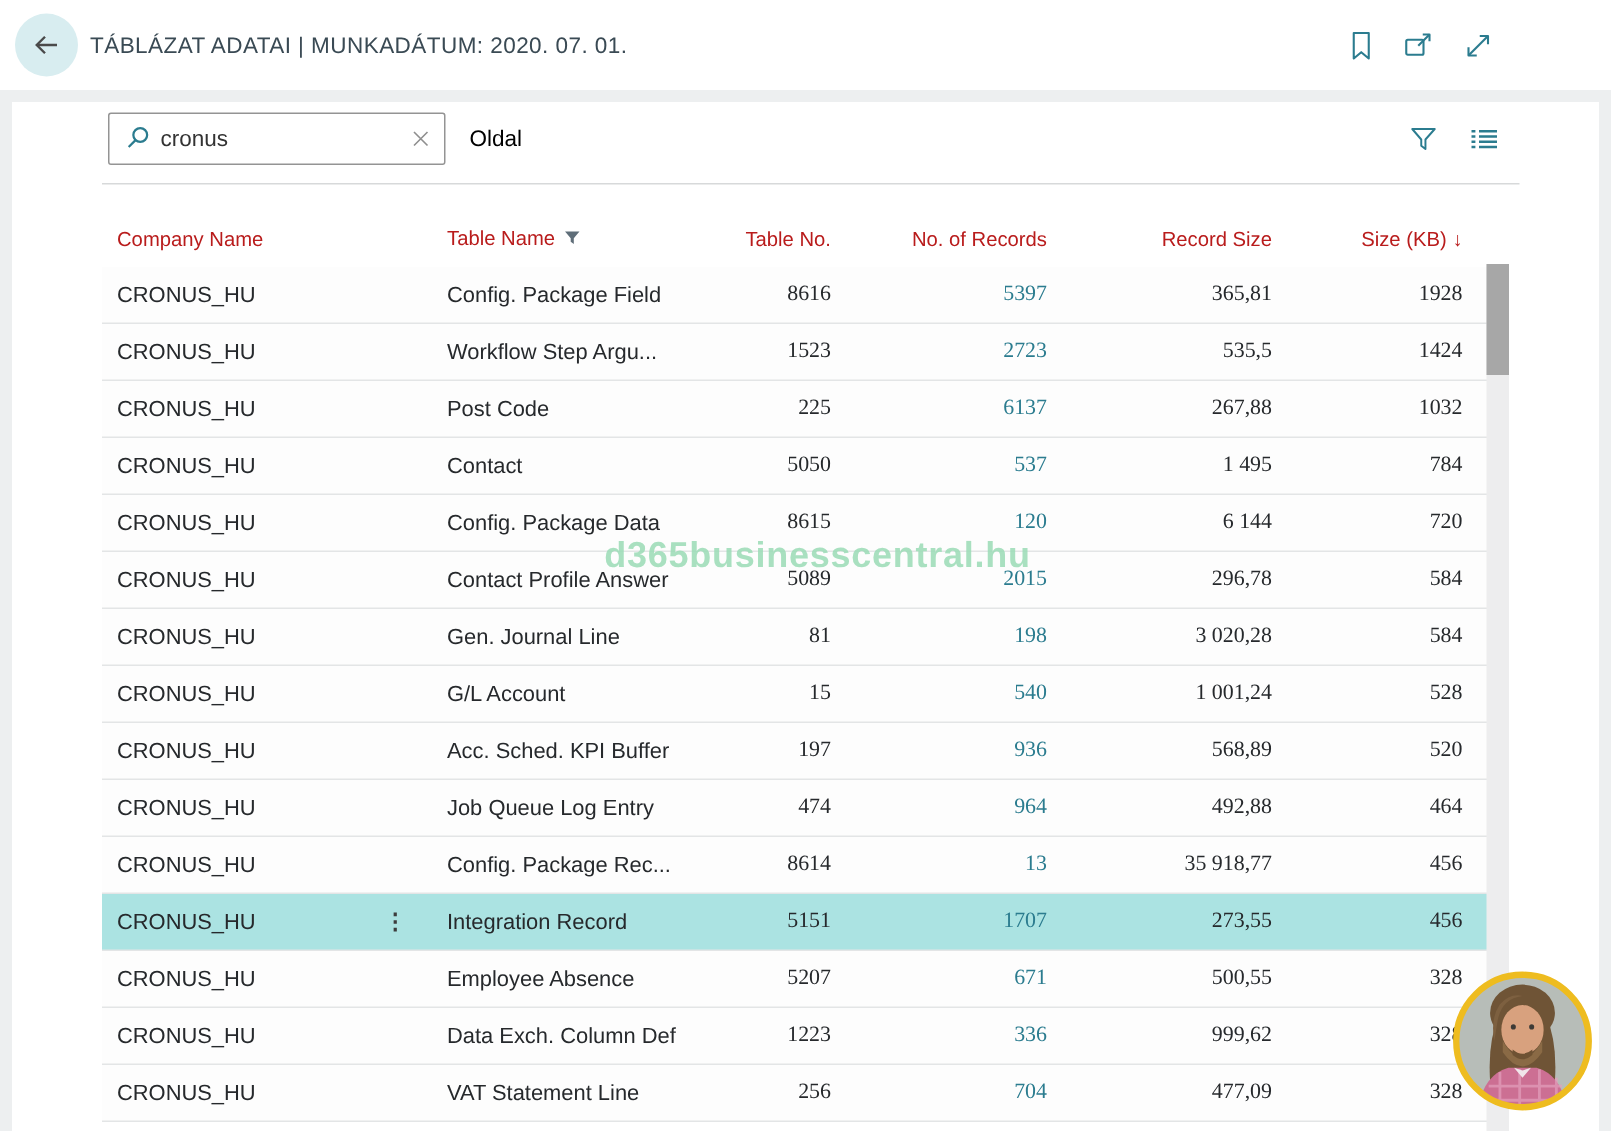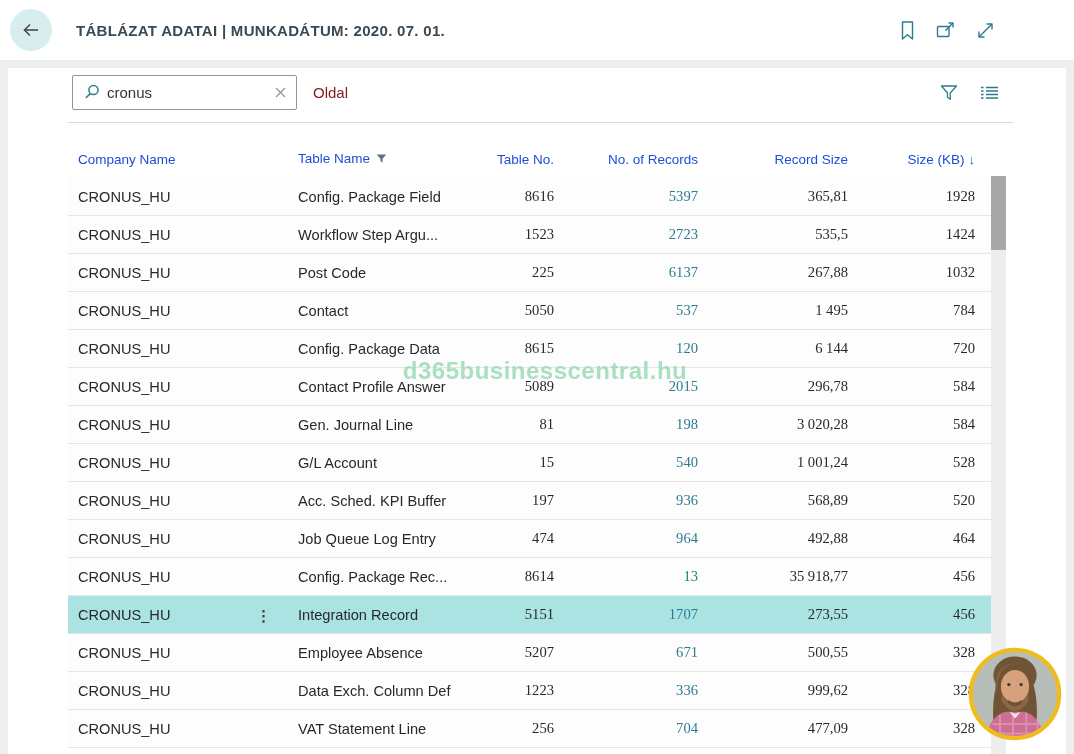--- a/index.html
+++ b/index.html
@@ -16,21 +16,21 @@
     position:absolute; left:0; top:0; width:1074px; height:60px;
     background:#ffffff; display:flex; align-items:center;
   }
   .back-btn {
     width:42px; height:42px; border-radius:50%;
     background:#d8edf0; margin-left:10px;
     display:flex; align-items:center; justify-content:center;
     cursor:pointer; flex:0 0 auto;
   }
   .page-title {
-    margin-left:24px; font-size:15px; font-weight:700;
+    margin-left:8px; font-size:15px; font-weight:400;
     color:#3a4a54; letter-spacing:.3px; white-space:nowrap;
   }
   .topbar-icons {
     position:absolute; right:78px; top:0; height:60px;
     display:flex; align-items:center; gap:17px;
   }
   .topbar-icons .tbicon { width:22px; height:22px; display:flex; align-items:center; justify-content:center; cursor:pointer; }
   
   .panel {
     position:absolute; left:8px; top:68px; width:1058px; height:686px;
@@ -45,40 +45,40 @@
   }
   .searchbox .sicon { margin-left:9px; display:flex; flex:0 0 auto; }
   .searchbox input {
     border:none; outline:none; flex:1 1 auto; min-width:0;
     font-family:"Liberation Sans", sans-serif;
     font-size:15px; color:#333; padding:0 4px 0 6px; background:transparent;
   }
   .searchbox .clear { margin-right:8px; display:flex; cursor:pointer; flex:0 0 auto; }
   .context-label {
     position:absolute; left:305px; top:0; height:49px;
-    display:flex; align-items:center; font-size:15px; color:#7f1d1d;
+    display:flex; align-items:center; font-size:15px; color:#000000;
   }
   .toolbar-right {
     position:absolute; right:66px; top:0; height:49px;
     display:flex; align-items:center; gap:20px;
   }
   .toolbar-right .tbicon { cursor:pointer; display:flex; }
   .toolbar-divider {
     position:absolute; left:60px; right:53px; top:54px;
     border-top:1px solid #d7d9da;
   }
   
   .grid { position:absolute; left:60px; top:54px; width:937px; }
   .grid-header, .grid-row {
     display:grid;
     grid-template-columns:220px 190px 76px 144px 150px 127px;
     padding-right:0;
   }
   .grid-header { height:56px; align-items:end; padding-bottom:11px; }
-  .hcell { font-size:13.5px; color:#1d4ed8; white-space:nowrap; cursor:pointer; }
+  .hcell { font-size:13.5px; color:#b91c1c; white-space:nowrap; cursor:pointer; }
   .hcell.al { text-align:left; padding-left:10px; }
   .hcell.ar { text-align:right; }
   .hcell .hicon { display:inline-block; margin-left:6px; vertical-align:-1px; }
   .hcell .sort { font-size:13px; margin-left:4px; vertical-align:0; }
   .grid-row {
     height:38px; align-items:center; position:relative;
     border-bottom:1px solid #e3e5e6; background:#fdfdfd; cursor:pointer;
   }
   .grid-row.selected { background:#abe3e2; }
   .cell { font-size:14.6px; color:#26292c; white-space:nowrap; overflow:hidden; }

